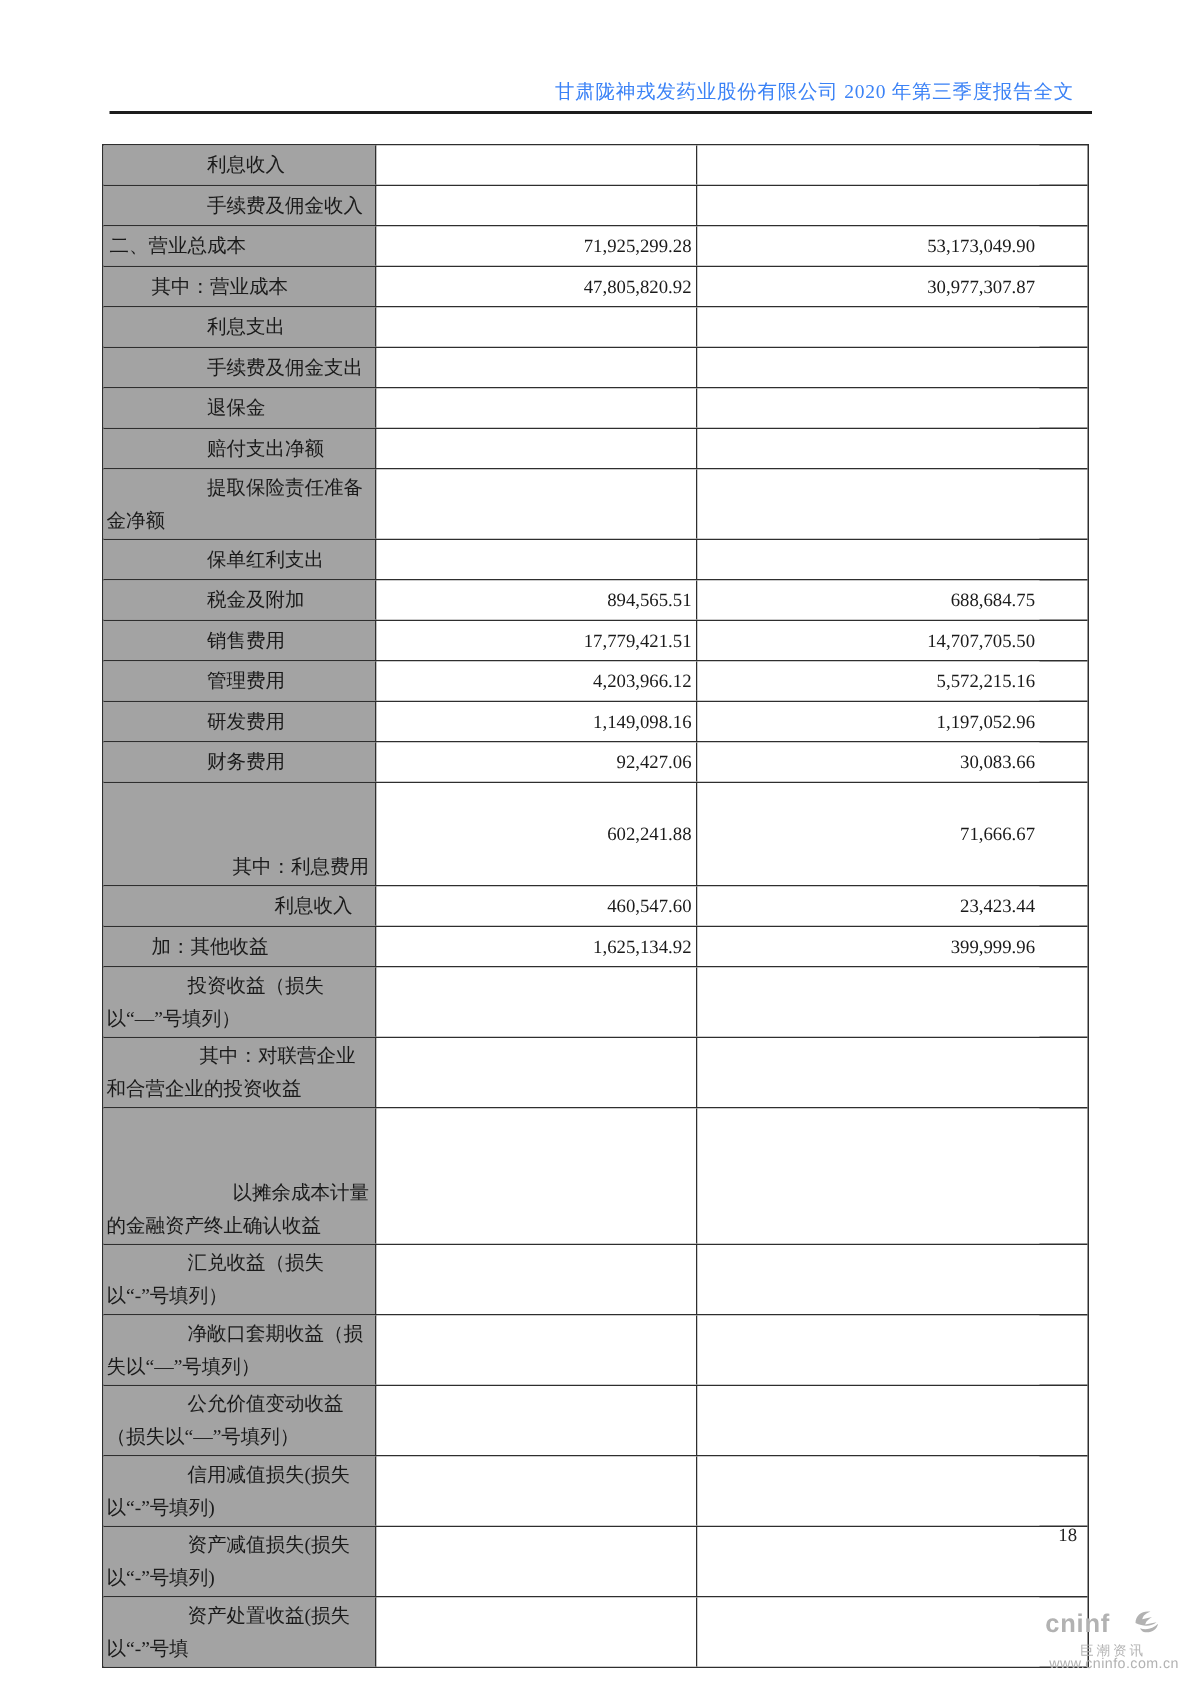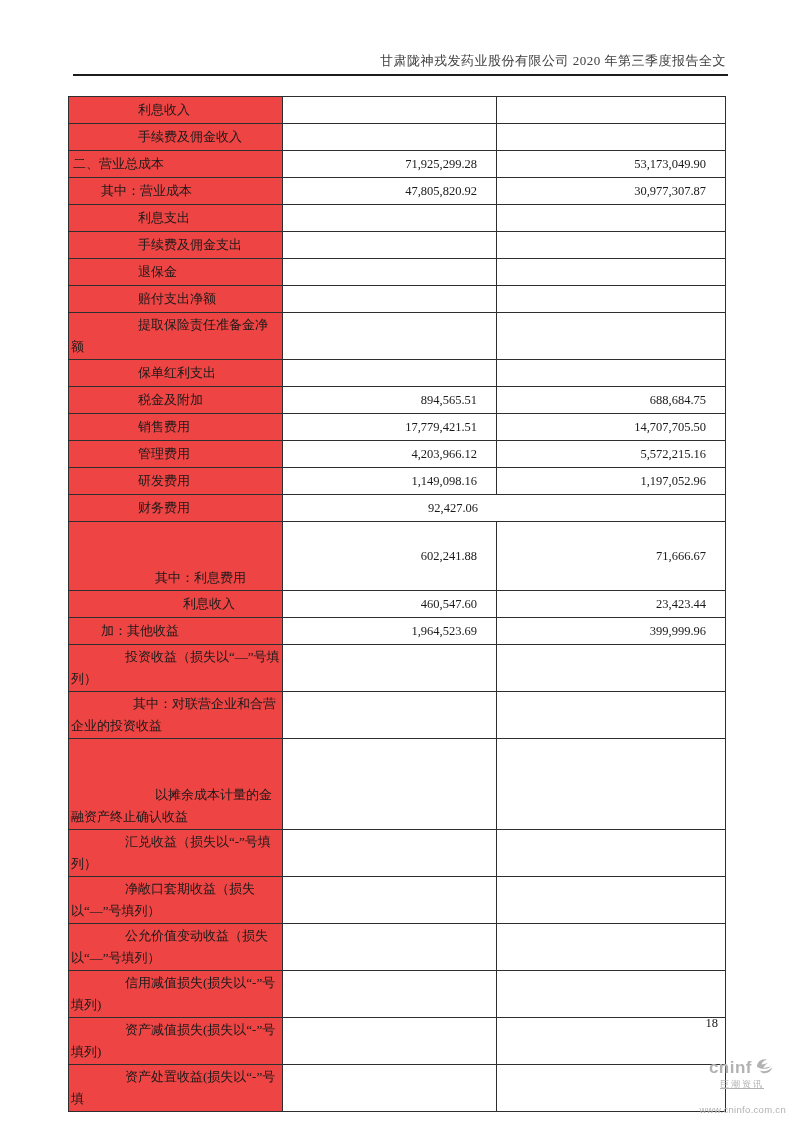--- a/index.html
+++ b/index.html
@@ -9,24 +9,24 @@
     background: #ffffff;
     font-family: "Liberation Serif", "DejaVu Serif", serif;
     color: #1a1a1a;
     overflow: hidden;
   }
 
   
   .doc-header-title {
     position: absolute;
     top: 52px;
-    right: 67px;
+    right: 77px;
     font-size: 13px;
     letter-spacing: 0.5px;
-    color: #404040;
+    color: #3b82f6;
     white-space: nowrap;
   }
   .doc-header-rule {
     position: absolute;
     top: 74px;
     left: 73px;
     width: 655px;
     height: 0;
     border-top: 2px solid #1c1c1c;
   }
@@ -47,37 +47,37 @@
   .t-row:last-child { border-bottom: none; }
   .t-row.lines-1 { min-height: 27px; }
   .t-row.lines-2 { min-height: 47px; }
   .cell {
     display: flex;
     align-items: center;
     border-right: 1px solid #2e2e2e;
   }
   .cell:last-child { border-right: none; }
   .cell-label {
-    width: 214px;
-    background: #ef4444;
+    width: 182px;
+    background: #a3a3a3;
     font-size: 13px;
     line-height: 22px;
   }
   .cell-label p {
     width: 100%;
     padding: 1px 2px;
     word-break: break-all;
   }
   .cell-num1 { width: 214px; }
   .cell-num2 { width: 228px; }
   .cell-num {
     justify-content: flex-end;
     background: #ffffff;
     font-size: 12.5px;
-    padding-right: 19px;
+    padding-right: 3px;
     font-family: "Liberation Serif", "DejaVu Serif", serif;
   }
   
   .i0 p { text-indent: 2px; }
   .i1 p { text-indent: 30px; }
   .i2 p { text-indent: 54px; }
   .i3 p { text-indent: 62px; }
   .i4 p { text-indent: 67px; }
   .i5 p { text-indent: 84px; margin-top: 44px; }
   .i6 p { text-indent: 112px; }
@@ -97,41 +97,40 @@
     width: 108px;
     text-align: right;
     color: #b2b2b2;
     font-family: "Liberation Sans", "DejaVu Sans", sans-serif;
     line-height: 1.05;
   }
   .cninfo-brand-row {
     display: flex;
     align-items: center;
     justify-content: flex-end;
-    gap: 2px;
+    gap: 14px;
     padding-right: 14px;
   }
   .cninfo-brand {
     font-size: 17px;
     font-weight: bold;
     letter-spacing: 0.5px;
   }
   .cninfo-swirl { display: inline-block; }
   .cninfo-cn {
     font-size: 9px;
     letter-spacing: 2px;
     padding-right: 24px;
     margin-top: 1px;
-    text-decoration: underline;
   }
   .cninfo-url {
     font-size: 9.5px;
     letter-spacing: 0.3px;
     padding-right: 2px;
-    margin-top: 16px;
+    margin-top: 0;
   }
 </style>
 </head>
 <body>
 
 <div class="doc-header-title">甘肃陇神戎发药业股份有限公司 2020 年第三季度报告全文</div>
 <div class="doc-header-rule"></div>
 
 <div class="fin-table" id="fin-table">
     <div class="t-row lines-1">
@@ -230,40 +229,41 @@
         <p>研发费用</p>
       </div>
       <div class="cell cell-num cell-num1">1,149,098.16</div>
       <div class="cell cell-num cell-num2">1,197,052.96</div>
     </div>
     <div class="t-row lines-1">
       <div class="cell cell-label i4">
         <p>财务费用</p>
       </div>
       <div class="cell cell-num cell-num1">92,427.06</div>
+      <div class="cell cell-num cell-num2">30,083.66</div>
     </div>
     <div class="t-row lines-1">
       <div class="cell cell-label i5">
         <p>其中：利息费用</p>
       </div>
       <div class="cell cell-num cell-num1">602,241.88</div>
       <div class="cell cell-num cell-num2">71,666.67</div>
     </div>
     <div class="t-row lines-1">
       <div class="cell cell-label i6">
         <p>利息收入</p>
       </div>
       <div class="cell cell-num cell-num1">460,547.60</div>
       <div class="cell cell-num cell-num2">23,423.44</div>
     </div>
     <div class="t-row lines-1">
       <div class="cell cell-label i1">
         <p>加：其他收益</p>
       </div>
-      <div class="cell cell-num cell-num1">1,964,523.69</div>
+      <div class="cell cell-num cell-num1">1,625,134.92</div>
       <div class="cell cell-num cell-num2">399,999.96</div>
     </div>
     <div class="t-row lines-2">
       <div class="cell cell-label i2">
         <p>投资收益（损失以“—”号填列）</p>
       </div>
       <div class="cell cell-num cell-num1"></div>
       <div class="cell cell-num cell-num2"></div>
     </div>
     <div class="t-row lines-2">

